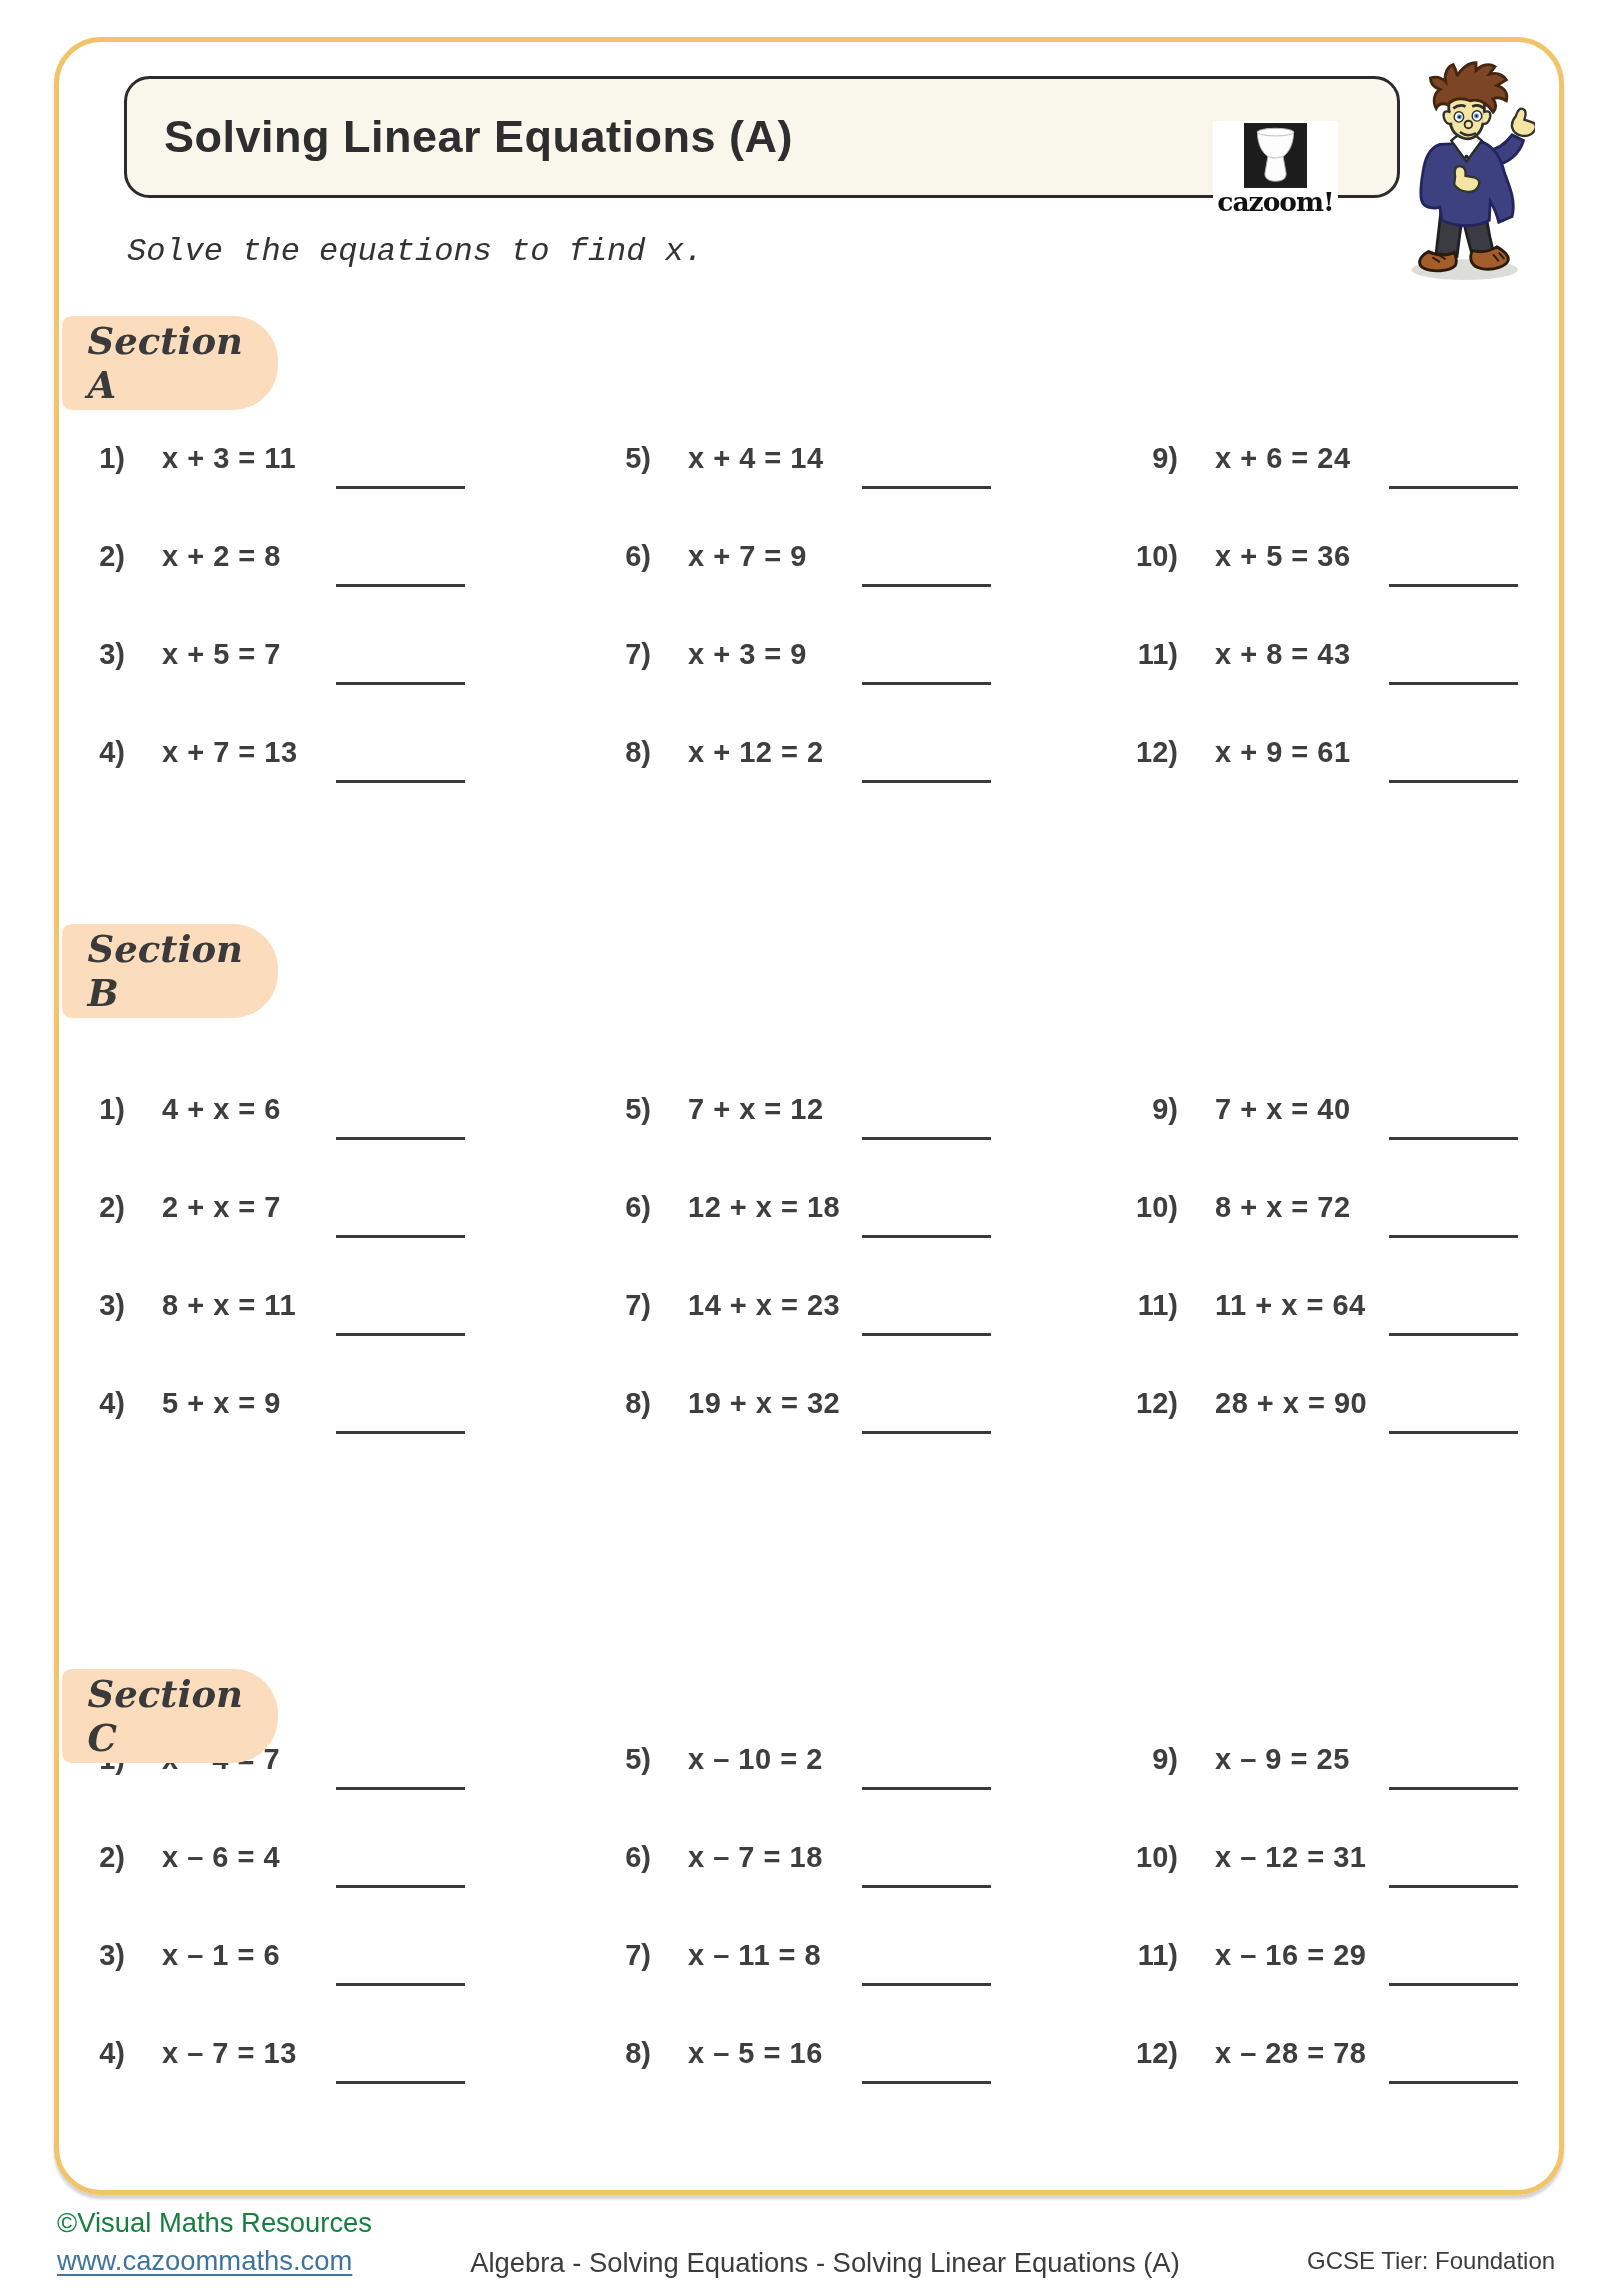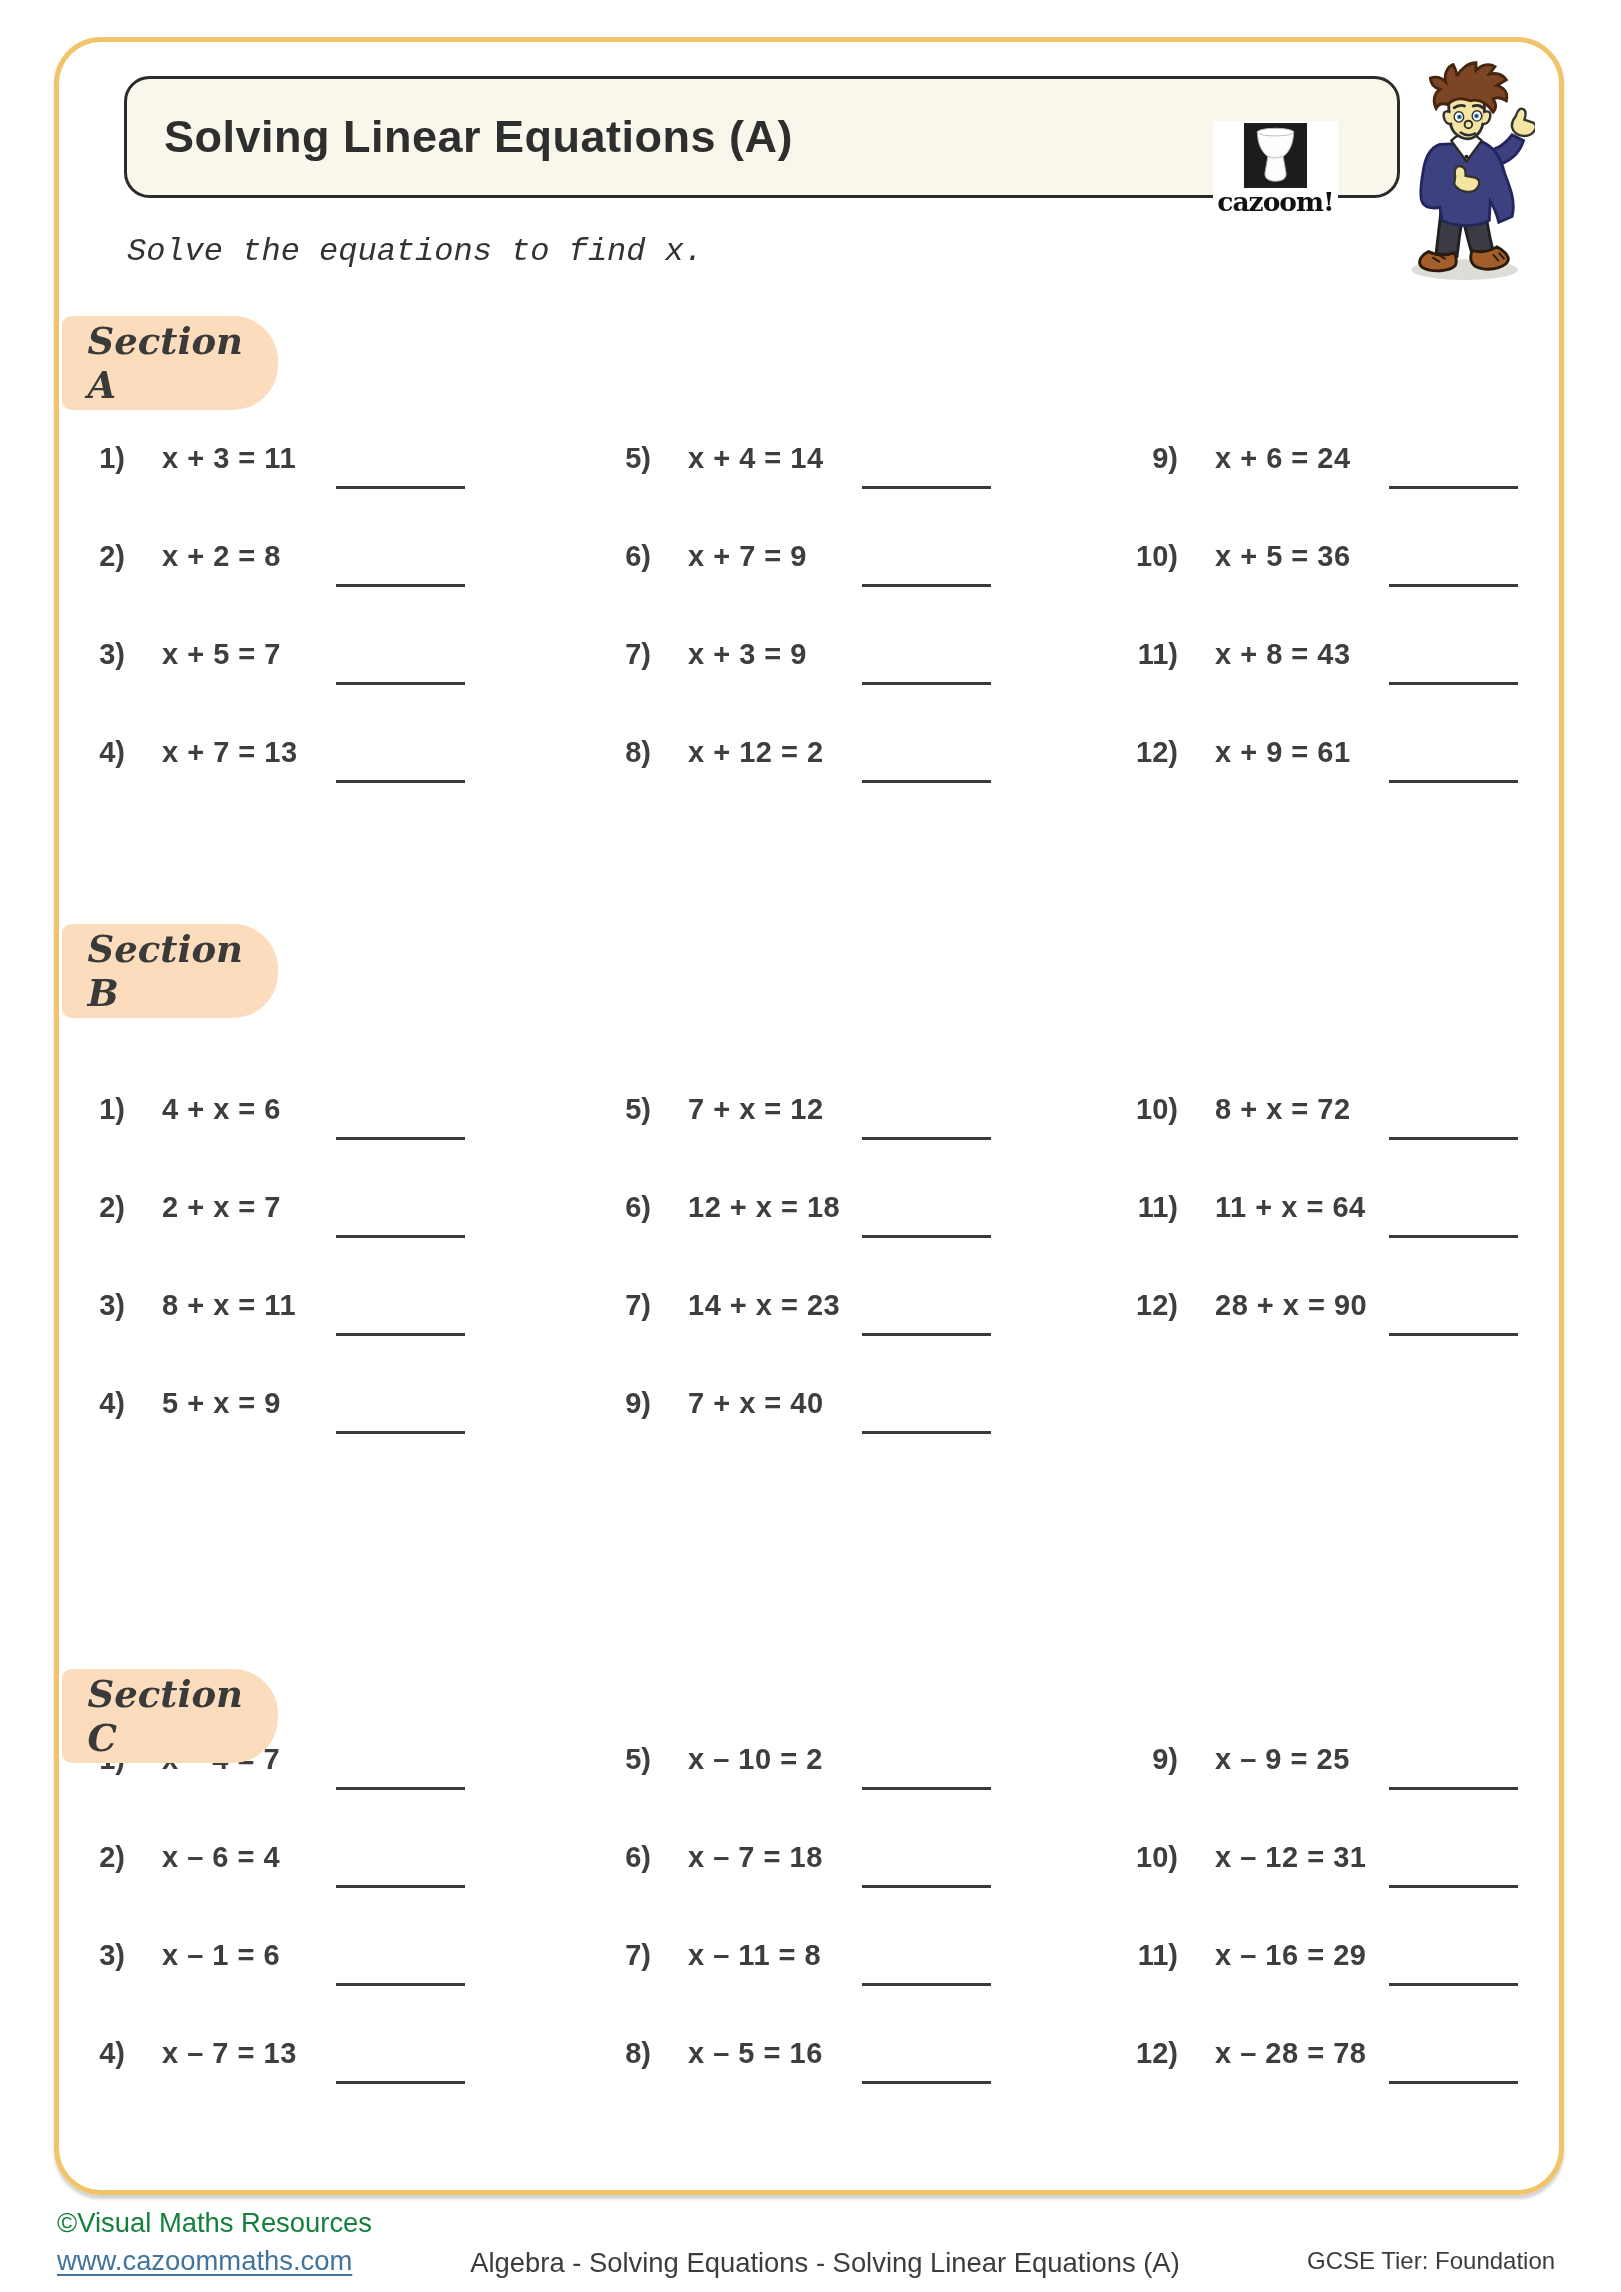--- a/index.html
+++ b/index.html
@@ -156,20 +156,21 @@
     <span>Section B</span>
   </div>
   <div class="problems-grid grid-b">
       <div class="problem"><span class="pnum">1)</span><span class="peq">4 + x = 6</span><span class="answer-line"></span></div>
       <div class="problem"><span class="pnum">2)</span><span class="peq">2 + x = 7</span><span class="answer-line"></span></div>
       <div class="problem"><span class="pnum">3)</span><span class="peq">8 + x = 11</span><span class="answer-line"></span></div>
       <div class="problem"><span class="pnum">4)</span><span class="peq">5 + x = 9</span><span class="answer-line"></span></div>
       <div class="problem"><span class="pnum">5)</span><span class="peq">7 + x = 12</span><span class="answer-line"></span></div>
       <div class="problem"><span class="pnum">6)</span><span class="peq">12 + x = 18</span><span class="answer-line"></span></div>
       <div class="problem"><span class="pnum">7)</span><span class="peq">14 + x = 23</span><span class="answer-line"></span></div>
+      <div class="problem"><span class="pnum">8)</span><span class="peq">19 + x = 32</span><span class="answer-line"></span></div>
       <div class="problem"><span class="pnum">9)</span><span class="peq">7 + x = 40</span><span class="answer-line"></span></div>
       <div class="problem"><span class="pnum">10)</span><span class="peq">8 + x = 72</span><span class="answer-line"></span></div>
       <div class="problem"><span class="pnum">11)</span><span class="peq">11 + x = 64</span><span class="answer-line"></span></div>
       <div class="problem"><span class="pnum">12)</span><span class="peq">28 + x = 90</span><span class="answer-line"></span></div>
     </div>
 
   <div class="section-label label-c">
     <span>Section C</span>
   </div>
   <div class="problems-grid grid-c">

